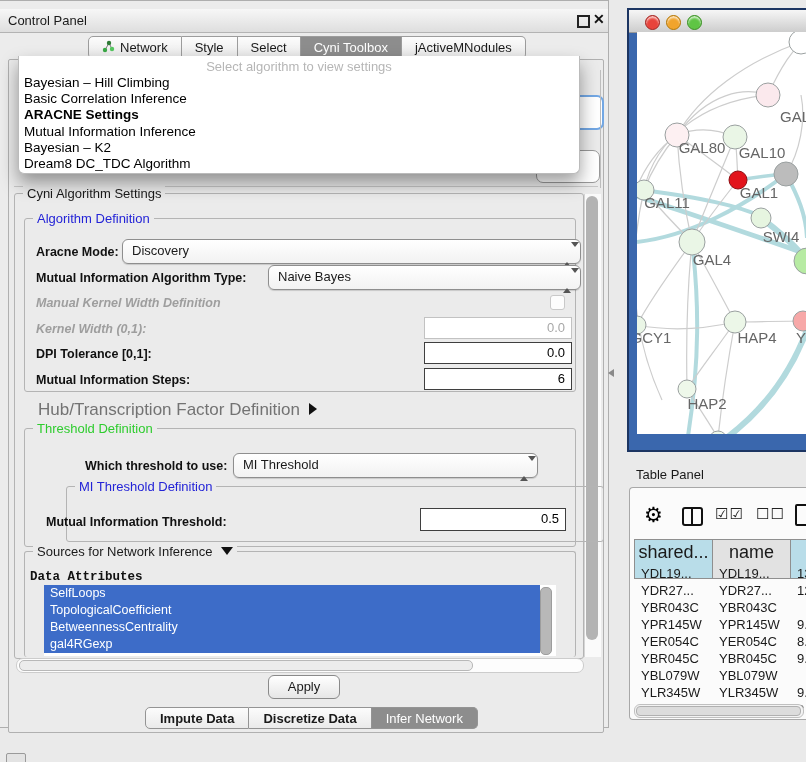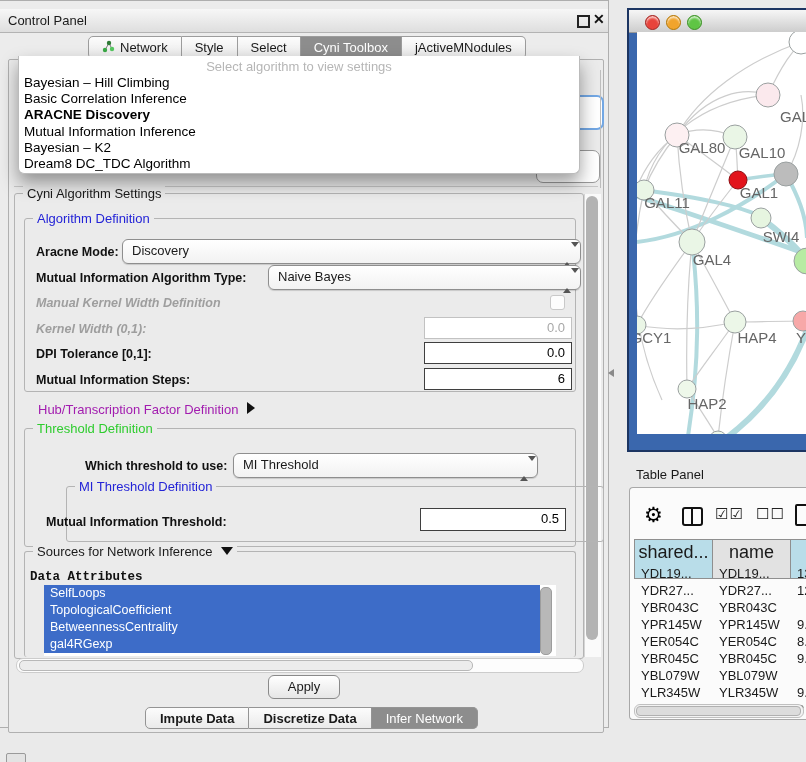--- a/index.html
+++ b/index.html
@@ -40,21 +40,21 @@
   .dd-item.b{font-weight:700;}
 
   
   .gbox{border:1px solid #b4b4b4;border-radius:3px;}
   .gtitle{position:absolute;left:8px;top:-8px;background:#ebebeb;padding:0 4px;font-size:13px;white-space:nowrap;}
   .gtitle.blue{color:var(--label-blue,#2323d7);}
   .gtitle.green{color:var(--label-green,#2ecc2e);}
 
   .lbl{font-size:12.5px;font-weight:700;color:#111;white-space:nowrap;}
   .lbl.dis{color:#9e9e9e;font-style:italic;}
-  .plain{font-size:13px;color:#a21caf;white-space:nowrap;}
+  .plain{font-size:17px;color:#737373;white-space:nowrap;}
 
   .combo{background:linear-gradient(#ffffff,#f2f2f2);border:1px solid #8e8e8e;border-radius:6px;
          font-size:13px;line-height:22px;padding-left:9px;box-shadow:0 1px 1px rgba(0,0,0,.15);}
   .stepper{position:absolute;right:8px;top:4px;width:9px;}
   .stepper .up{width:0;height:0;border-left:4px solid transparent;border-right:4px solid transparent;border-bottom:5px solid #555;margin-bottom:3px;}
   .stepper .dn{width:0;height:0;border-left:4px solid transparent;border-right:4px solid transparent;border-top:5px solid #555;}
 
   .field{background:#fff;text-align:right;font-size:13px;line-height:20px;padding-right:6px;}
   .field.en{border:1.5px solid #3f3f3f;color:#000;}
   .field.dis{border:1px solid #c2c2c2;color:#a8a8a8;}
@@ -160,21 +160,21 @@
   <div class="abs frag-hline"></div>
   <div class="abs frag-combo1"></div>
   <div class="abs frag-combo2"></div>
   <div class="abs frag-vline"></div>
 
   <div class="abs dd">
     <div class="dd-ph">Select algorithm to view settings</div>
     <div class="dd-list" id="dd-list">
         <div class="dd-item">Bayesian – Hill Climbing</div>
         <div class="dd-item">Basic Correlation Inference</div>
-        <div class="dd-item b">ARACNE Discovery</div>
+        <div class="dd-item b">ARACNE Settings</div>
         <div class="dd-item">Mutual Information Inference</div>
         <div class="dd-item">Bayesian – K2</div>
         <div class="dd-item">Dream8 DC_TDC Algorithm</div>
       </div>
   </div>
 
   <div class="abs gbox" style="left:14px;top:193px;width:568px;height:464px;">
     <div class="gtitle">Cyni Algorithm Settings</div>
   </div>
   <div class="abs vsb-track"></div>

